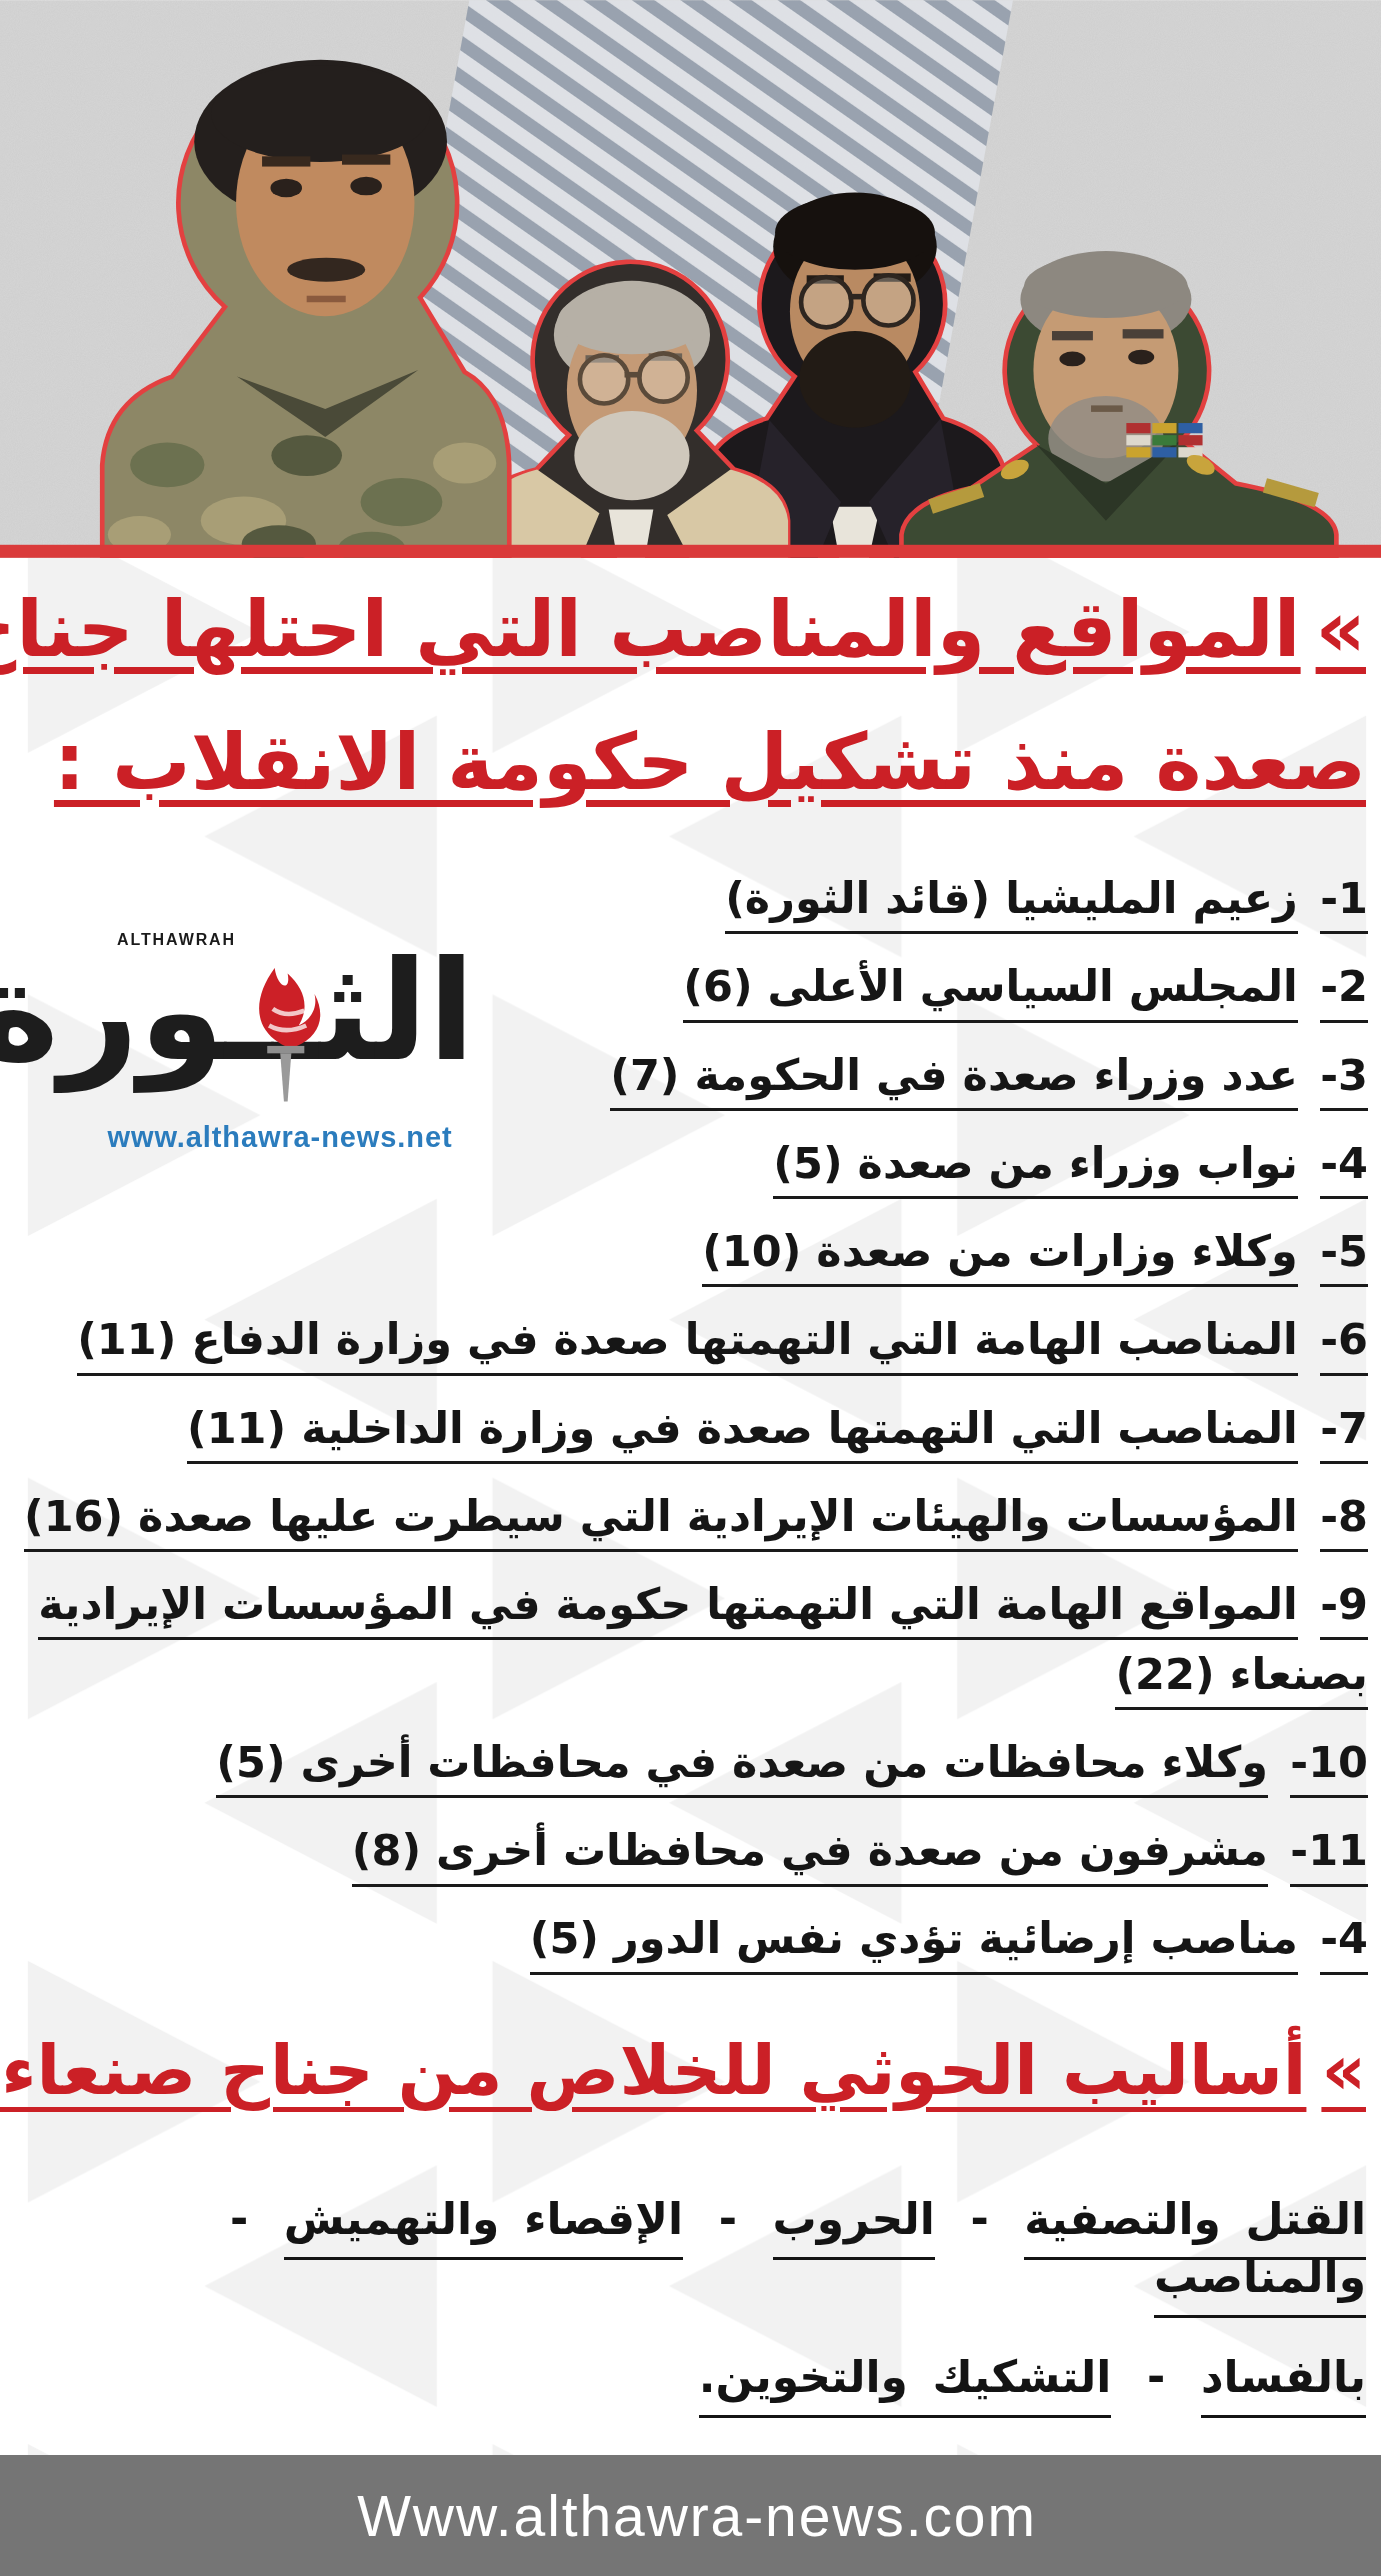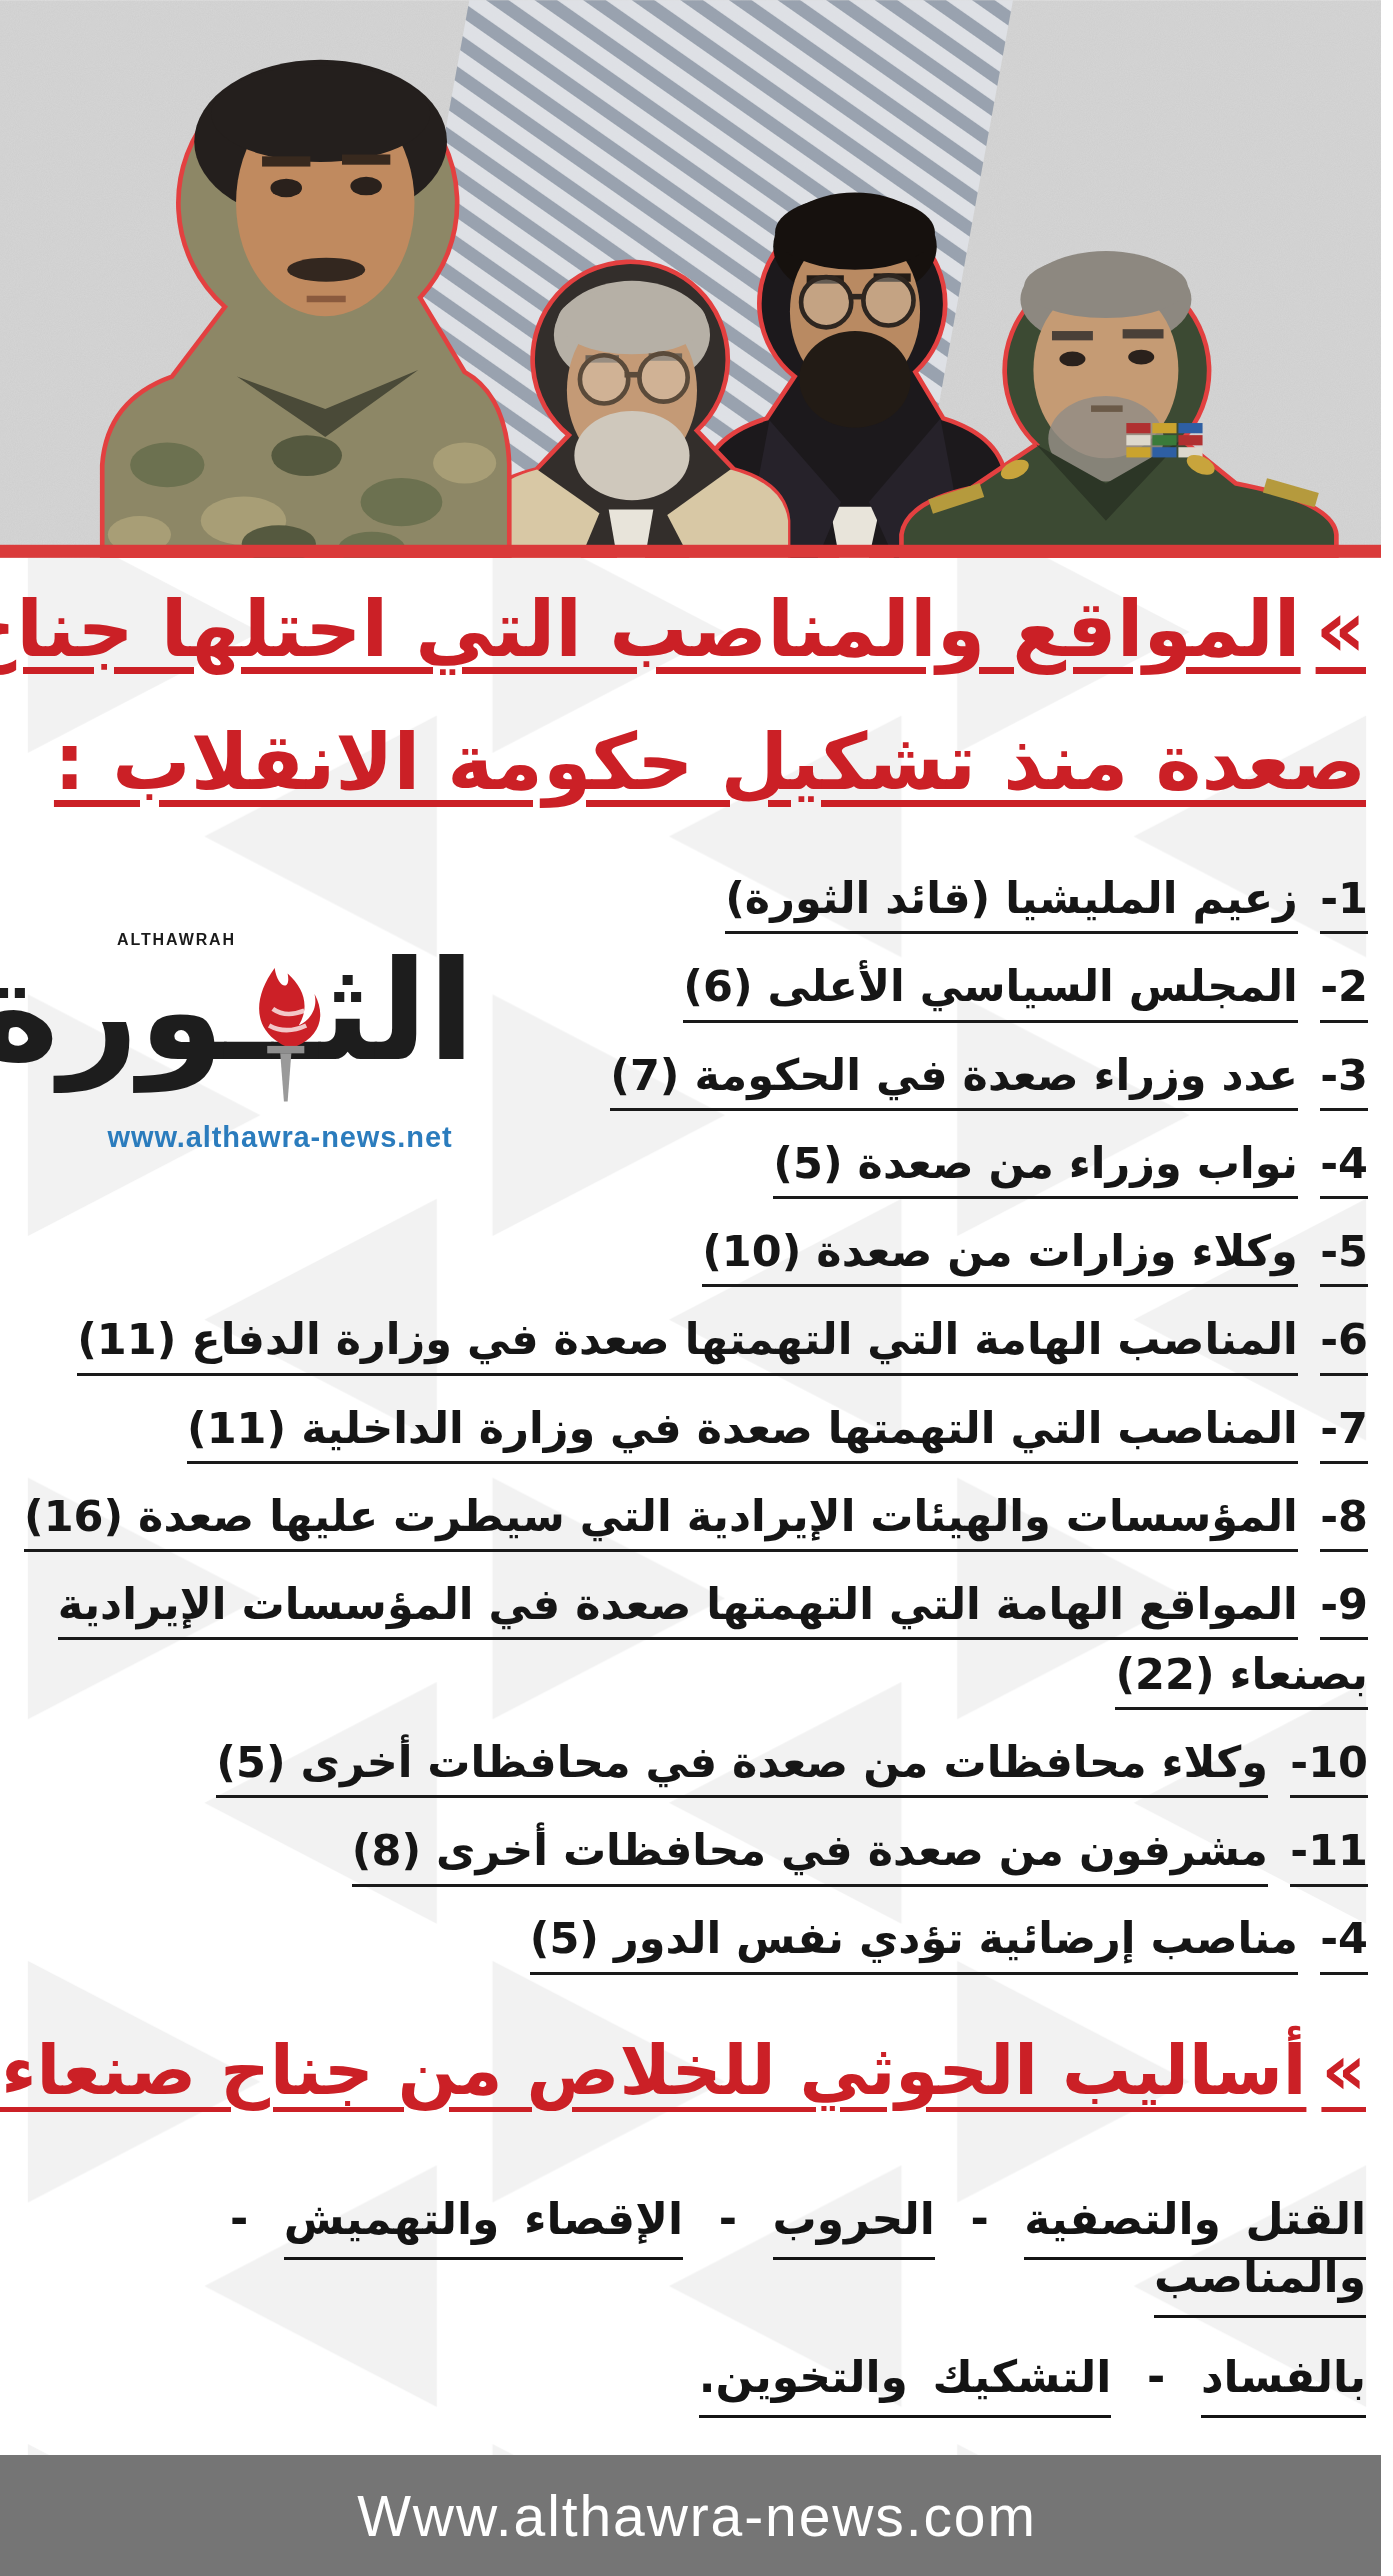--- a/index.html
+++ b/index.html
@@ -216,21 +216,21 @@
 
   <div class="list">
       <div class="item"><span class="inum">1-</span> <span class="itxt">زعيم المليشيا (قائد الثورة)</span></div>
       <div class="item"><span class="inum">2-</span> <span class="itxt">المجلس السياسي الأعلى (6)</span></div>
       <div class="item"><span class="inum">3-</span> <span class="itxt">عدد وزراء صعدة في الحكومة (7)</span></div>
       <div class="item"><span class="inum">4-</span> <span class="itxt">نواب وزراء من صعدة (5)</span></div>
       <div class="item"><span class="inum">5-</span> <span class="itxt">وكلاء وزارات من صعدة (10)</span></div>
       <div class="item"><span class="inum">6-</span> <span class="itxt">المناصب الهامة التي التهمتها صعدة في وزارة الدفاع (11)</span></div>
       <div class="item"><span class="inum">7-</span> <span class="itxt">المناصب التي التهمتها صعدة في وزارة الداخلية (11)</span></div>
       <div class="item"><span class="inum">8-</span> <span class="itxt">المؤسسات والهيئات الإيرادية التي سيطرت عليها صعدة (16)</span></div>
-      <div class="item"><span class="inum">9-</span> <span class="itxt">المواقع الهامة التي التهمتها صعدة في المؤسسات الإيرادية</span><br><span class="itxt">بصنعاء (22)</span></div>
+      <div class="item"><span class="inum">9-</span> <span class="itxt">المواقع الهامة التي التهمتها حكومة في المؤسسات الإيرادية</span><br><span class="itxt">بصنعاء (22)</span></div>
       <div class="item"><span class="inum">10-</span> <span class="itxt">وكلاء محافظات من صعدة في محافظات أخرى (5)</span></div>
       <div class="item"><span class="inum">11-</span> <span class="itxt">مشرفون من صعدة في محافظات أخرى (8)</span></div>
       <div class="item"><span class="inum">4-</span> <span class="itxt">مناصب إرضائية تؤدي نفس الدور (5)</span></div>
     </div>
 
   <div class="methods">
     <div class="m-title"><span class="chev">«</span><span>أساليب الحوثي للخلاص من جناح صنعاء :</span></div>
     <div>
         <div class="m-line"><span class="ph">القتل والتصفية</span><span class="sep"> - </span><span class="ph">الحروب</span><span class="sep"> - </span><span class="ph">الإقصاء والتهميش</span><span class="sep"> - </span><span class="ph">والمناصب</span></div>
         <div class="m-line"><span class="ph">بالفساد</span><span class="sep"> - </span><span class="ph">التشكيك والتخوين.</span></div>

